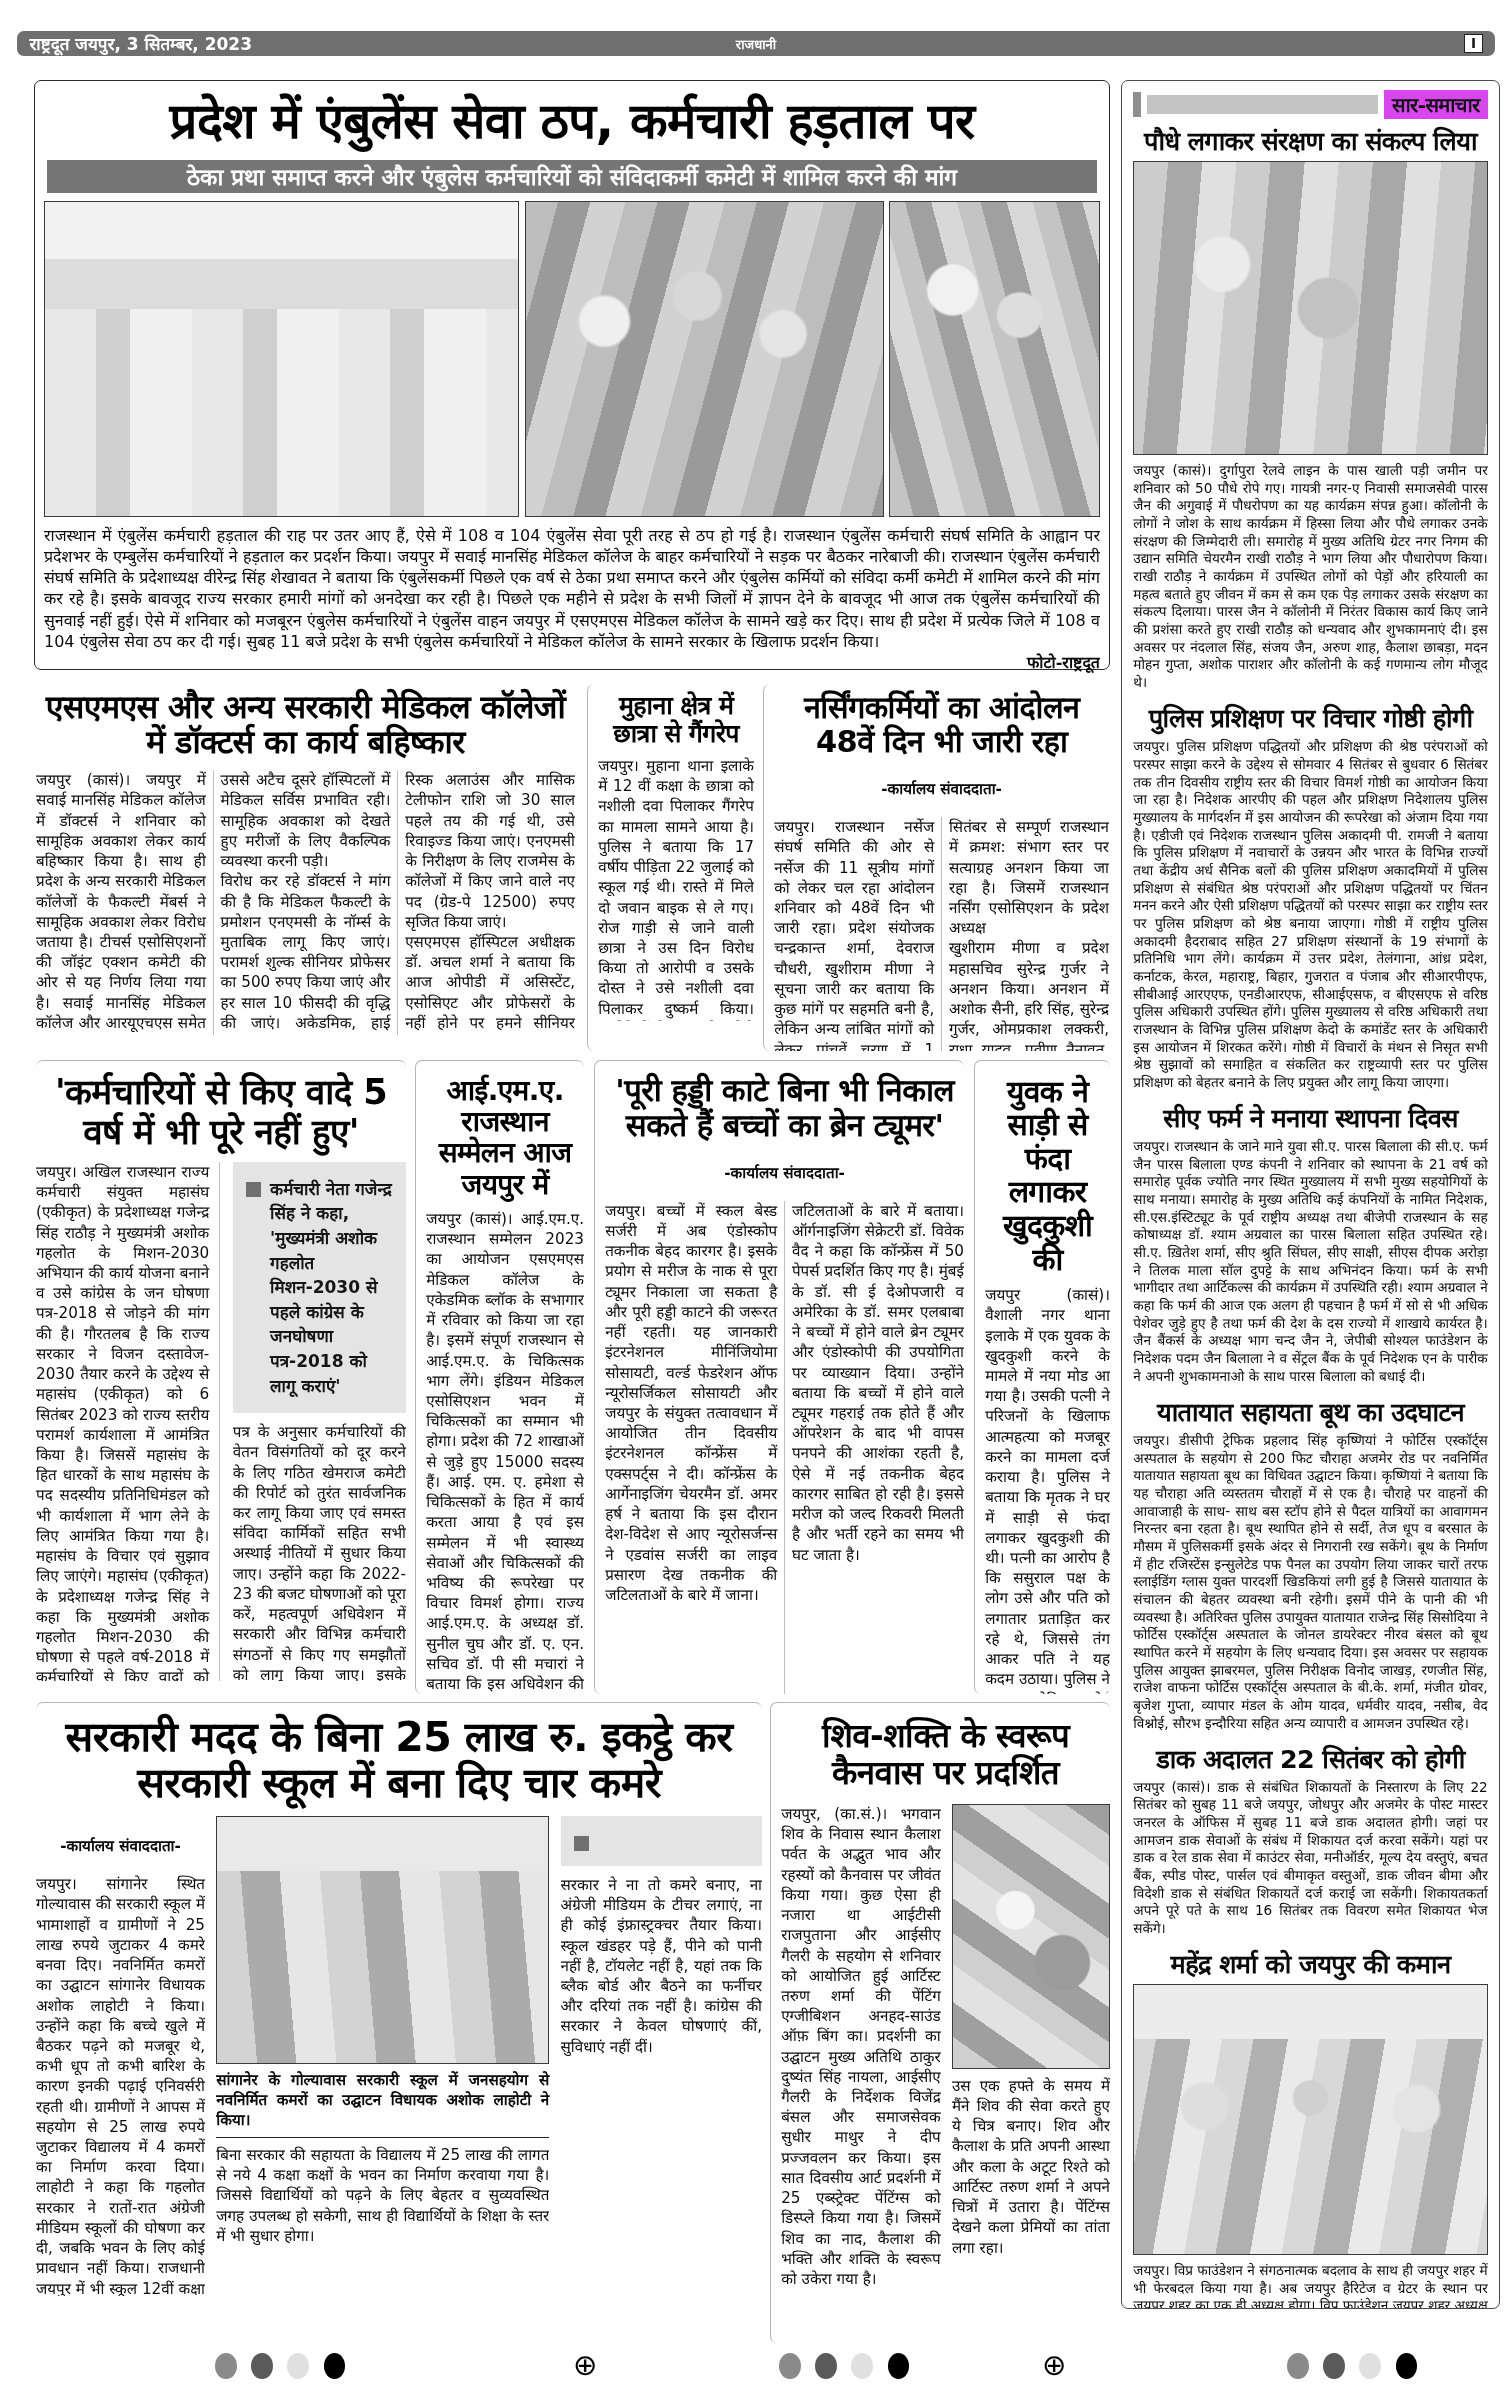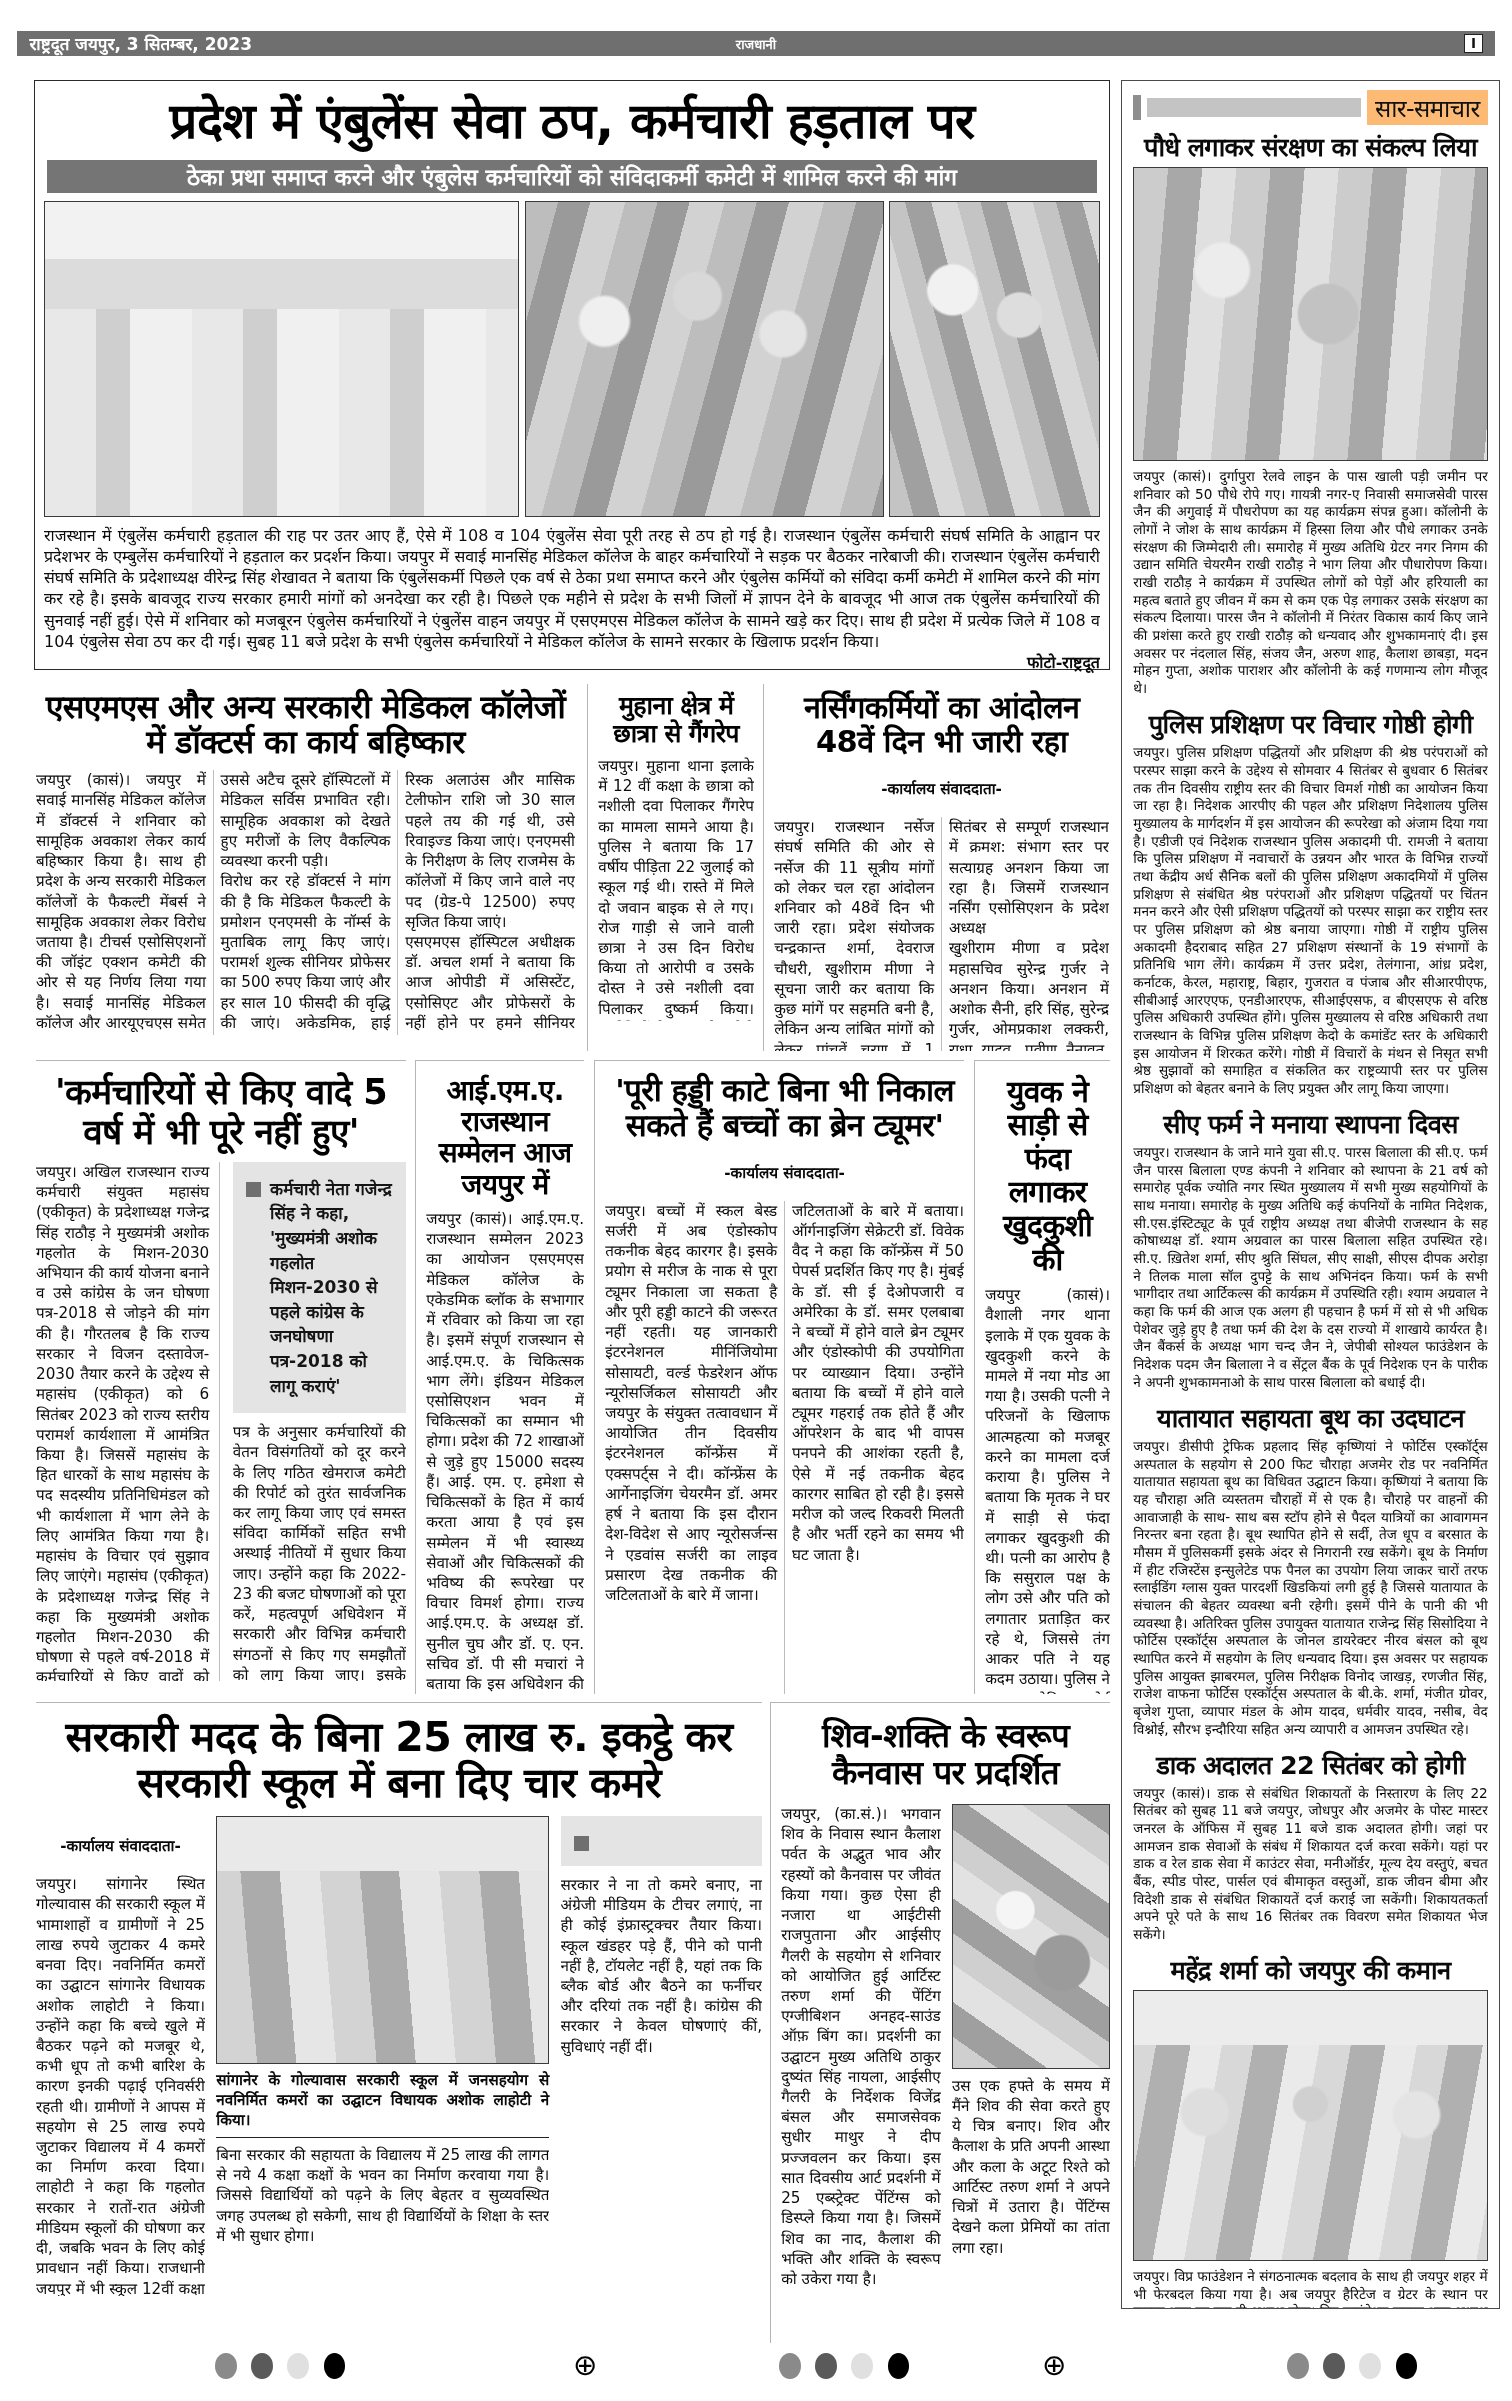--- a/index.html
+++ b/index.html
@@ -1,21 +1,21 @@
 <!DOCTYPE html>
 <html style="font-size:9px"><head>
 <meta charset="utf-8">
 <style>
   html,body{margin:0;padding:0;}
   body{
     width:1512px;height:2401px;position:relative;background:#ffffff;
     font-family:"DejaVu Sans","Liberation Sans",sans-serif;color:#0a0a0a;
     -webkit-font-smoothing:antialiased;overflow:hidden;
   }
-  .abs{position:absolute;}
+  .abs{position:absolute;border-radius:7px;}
   
   .masthead{left:17px;top:31px;width:1478px;height:25px;background:#6f6f6f;color:#fff;
     display:flex;align-items:center;justify-content:space-between;padding:0 12.4px;box-sizing:border-box;}
   .masthead .ed{font-size:17px;font-weight:bold;}
   .masthead .sec{font-size:13px;font-weight:bold;position:absolute;left:50%;transform:translateX(-50%);}
   .masthead .pg{font-size:13.6px;font-weight:bold;background:#fff;color:#111;border:1.1px solid #222;
     padding:0 5.6px;line-height:17px;}
   
   .hl{font-weight:bold;color:#000;text-align:center;line-height:1.12;letter-spacing:-0.6px;}
   .bt{font-size:15.2px;line-height:1.33;text-align:justify;color:#0b0b0b;}
@@ -68,21 +68,21 @@
     font-size:17px;line-height:1.45;color:#151515;display:flex;gap:9px;}
   .quotebox .sq{width:14.7px;height:14.7px;background:#6f6f6f;flex:0 0 auto;margin-top:5.6px;}
   .caption{font-weight:bold;font-size:15.2px;line-height:1.3;text-align:justify;}
   .credit{text-align:right;font-weight:bold;}
   
   .sidebar{left:1121px;top:80px;width:379px;height:2229px;border:1.1px solid #4a4a4a;
     box-sizing:border-box;padding:9px 11.3px;background:#fff;}
   .sb-head{display:flex;align-items:center;gap:5.6px;margin-bottom:8px;}
   .sb-head .bar{flex:1;height:19px;background:#c4c4c4;}
   .sb-head .tick{width:8px;height:25px;background:#8e8e8e;}
-  .sb-head .lbl{background:#fdba74;color:#111;font-weight:normal;font-size:24px;padding:1.1px 8px;letter-spacing:-0.6px;}
+  .sb-head .lbl{background:#d946ef;color:#111;font-weight:bold;font-size:20px;padding:1.1px 8px;letter-spacing:-0.6px;}
   .sb-item{margin-bottom:12.4px;}
   .sb-item .shl{font-weight:bold;text-align:center;font-size:25.4px;line-height:1.12;letter-spacing:-0.6px;margin:4.5px 0 5.6px 0;}
   .sb-item .sbt{font-size:13.6px;line-height:1.3;text-align:justify;}
   .sb-photo{width:100%;box-sizing:border-box;border:1.1px solid #3a3a3a;margin-bottom:6.8px;}
   
   .dot{width:21.5px;height:26px;border-radius:50%;display:inline-block;margin-right:14.7px;}
   .cross{font-size:29px;color:#000;}
   .marks{display:flex;align-items:center;}
 </style>
 </head>

